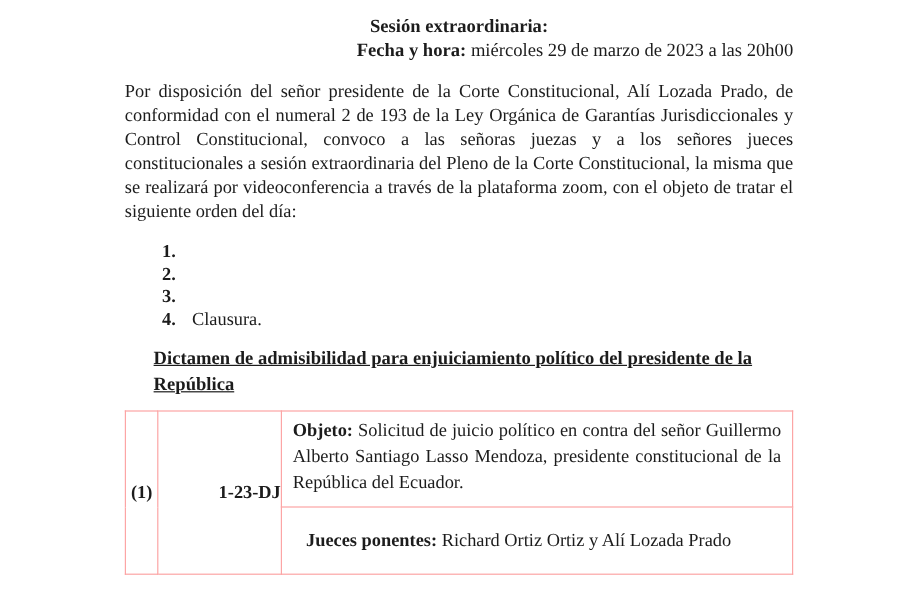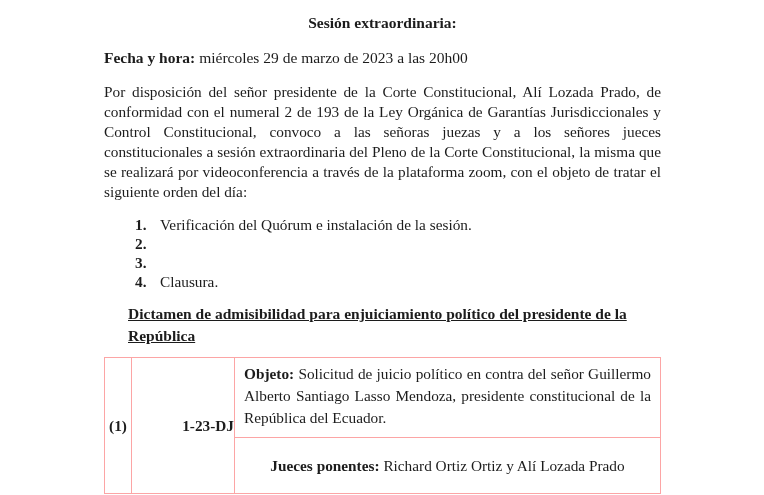--- a/index.html
+++ b/index.html
@@ -22,22 +22,22 @@
     margin-left: 104px;
   }
   .doc-title {
     padding-top: 13px;
     text-align: center;
     font-weight: bold;
     font-size: 15.5px;
     line-height: 20px;
   }
   .doc-date {
-    margin-top: 15px;
-    text-align: left;
+    margin-top: 0;
+    text-align: right;
     font-size: 15.5px;
     line-height: 20px;
   }
   .intro {
     margin-top: 14px;
     text-align: justify;
     font-size: 15.3px;
     line-height: 20px;
   }
   .agenda {
@@ -84,25 +84,24 @@
     font-weight: bold;
   }
   .cell-objeto {
     padding: 5px 9px 8px 9px;
     vertical-align: top;
     text-align: justify;
     line-height: 22px;
     height: 66px;
   }
   .cell-jueces {
-    padding: 5px 9px;
+    padding: 5px 20px;
     vertical-align: middle;
     line-height: 22px;
     height: 56px;
-    text-align: center;
   }
   .b { font-weight: bold; }
 </style>
 </head>
 <body>
 
 <div class="page">
   <div class="content">
 
     <div class="doc-title">Sesión extraordinaria:</div>
@@ -110,21 +109,20 @@
     <div class="doc-date">
       <span class="b">Fecha y hora:</span>
       <span>miércoles 29 de marzo de 2023 a las 20h00</span>
     </div>
 
     <div class="intro">Por disposición del señor presidente de la Corte Constitucional, Alí Lozada Prado, de conformidad con el numeral 2 de 193 de la Ley Orgánica de Garantías Jurisdiccionales y Control Constitucional, convoco a las señoras juezas y a los señores jueces constitucionales a sesión extraordinaria del Pleno de la Corte Constitucional, la misma que se realizará por videoconferencia a través de la plataforma zoom, con el objeto de tratar el siguiente orden del día:</div>
 
     <div class="agenda">
       <div class="agenda-item">
         <span class="agenda-num">1.</span>
-        <span><span>Verificación del Quórum e instalación de la sesión.</span><span class="b"></span></span>
       </div>
       <div class="agenda-item">
         <span class="agenda-num">2.</span>
       </div>
       <div class="agenda-item">
         <span class="agenda-num">3.</span>
       </div>
       <div class="agenda-item">
         <span class="agenda-num">4.</span>
         <span><span>Clausura.</span><span class="b"></span></span>

